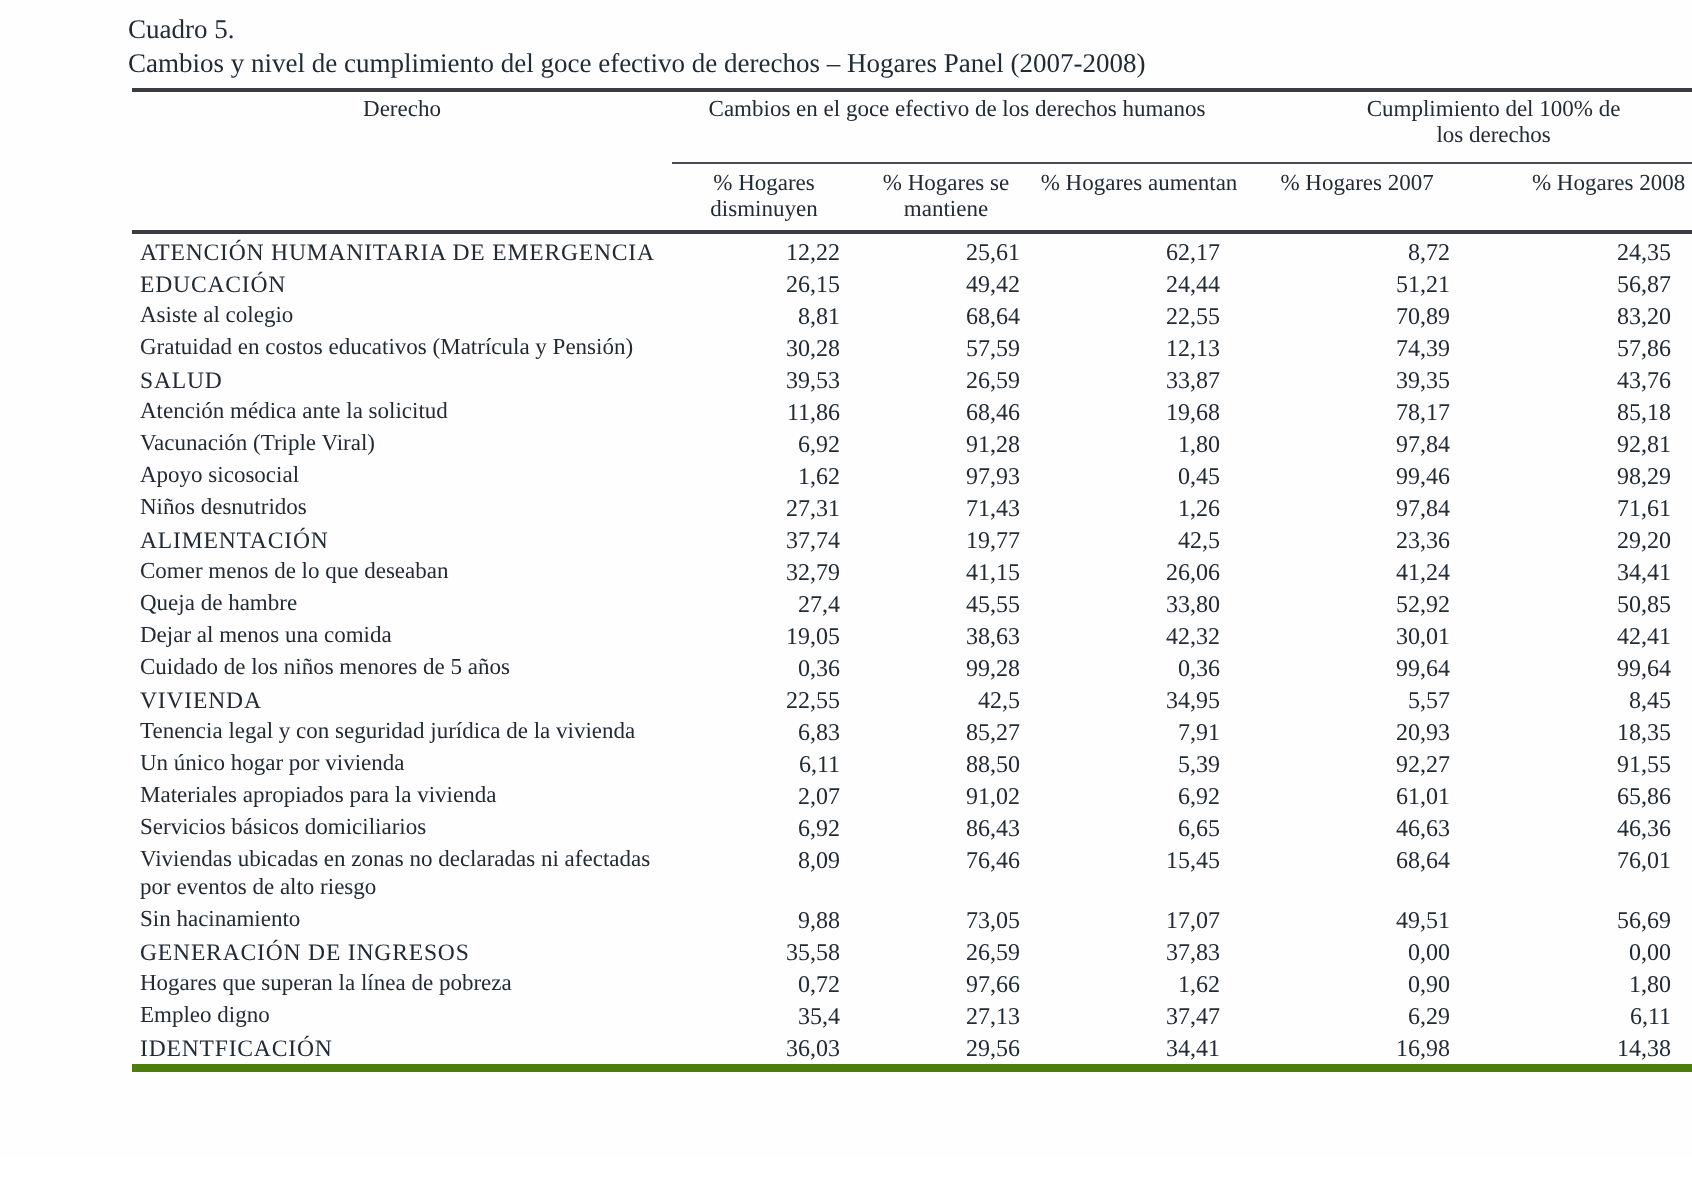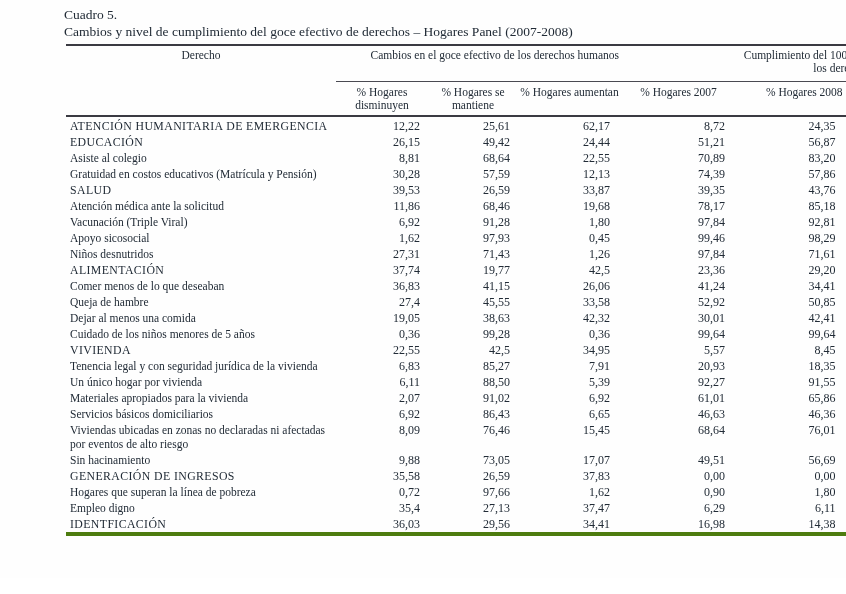--- a/index.html
+++ b/index.html
@@ -24,21 +24,21 @@
     border-bottom:4px solid #4d7c0f;
     border-right:1px solid #4a4a52;
   }
   col.c-label{width:270px;}
   col.c-dism{width:92px;}
   col.c-mant{width:90px;}
   col.c-aum{width:103px;}
   col.c-2007{width:115px;}
   col.c-2008{width:137px;}
   th{font-weight:normal;font-size:11.5px;vertical-align:top;padding:3px 2px 2px;}
-  tr.group-row th{line-height:13px;text-align:right;}
+  tr.group-row th{line-height:13px;}
   tr.group-row th.spanner{border-bottom:1px solid #4a4a52;padding-bottom:6px;}
   tr.group-row th.derecho{text-align:center;}
   th.grp-cump .wrapbox{display:inline-block;max-width:130px;line-height:13px;}
   tr.sub-row th{border-bottom:2px solid #3a3a42;text-align:center;line-height:13px;padding-top:4px;padding-bottom:3px;}
   tr.sub-row th.one-line{white-space:nowrap;}
   td{font-size:11.5px;line-height:14px;padding:1px 0 1px;vertical-align:top;}
   td.lbl{padding-left:4px;padding-right:2px;text-align:left;}
   td.lbl.cat{letter-spacing:0.4px;font-size:11.8px;}
   td.num{text-align:right;font-size:12px;}
   td.n0{padding-right:8px;}
@@ -161,31 +161,31 @@
         <tr>
           <td class="lbl cat">ALIMENTACIÓN</td>
           <td class="num n0">37,74</td>
           <td class="num n1">19,77</td>
           <td class="num n2">42,5</td>
           <td class="num n3">23,36</td>
           <td class="num n4">29,20</td>
         </tr>
         <tr>
           <td class="lbl">Comer menos de lo que deseaban</td>
-          <td class="num n0">36,83</td>
+          <td class="num n0">32,79</td>
           <td class="num n1">41,15</td>
           <td class="num n2">26,06</td>
           <td class="num n3">41,24</td>
           <td class="num n4">34,41</td>
         </tr>
         <tr>
           <td class="lbl">Queja de hambre</td>
           <td class="num n0">27,4</td>
           <td class="num n1">45,55</td>
-          <td class="num n2">33,58</td>
+          <td class="num n2">33,80</td>
           <td class="num n3">52,92</td>
           <td class="num n4">50,85</td>
         </tr>
         <tr>
           <td class="lbl">Dejar al menos una comida</td>
           <td class="num n0">19,05</td>
           <td class="num n1">38,63</td>
           <td class="num n2">42,32</td>
           <td class="num n3">30,01</td>
           <td class="num n4">42,41</td>

